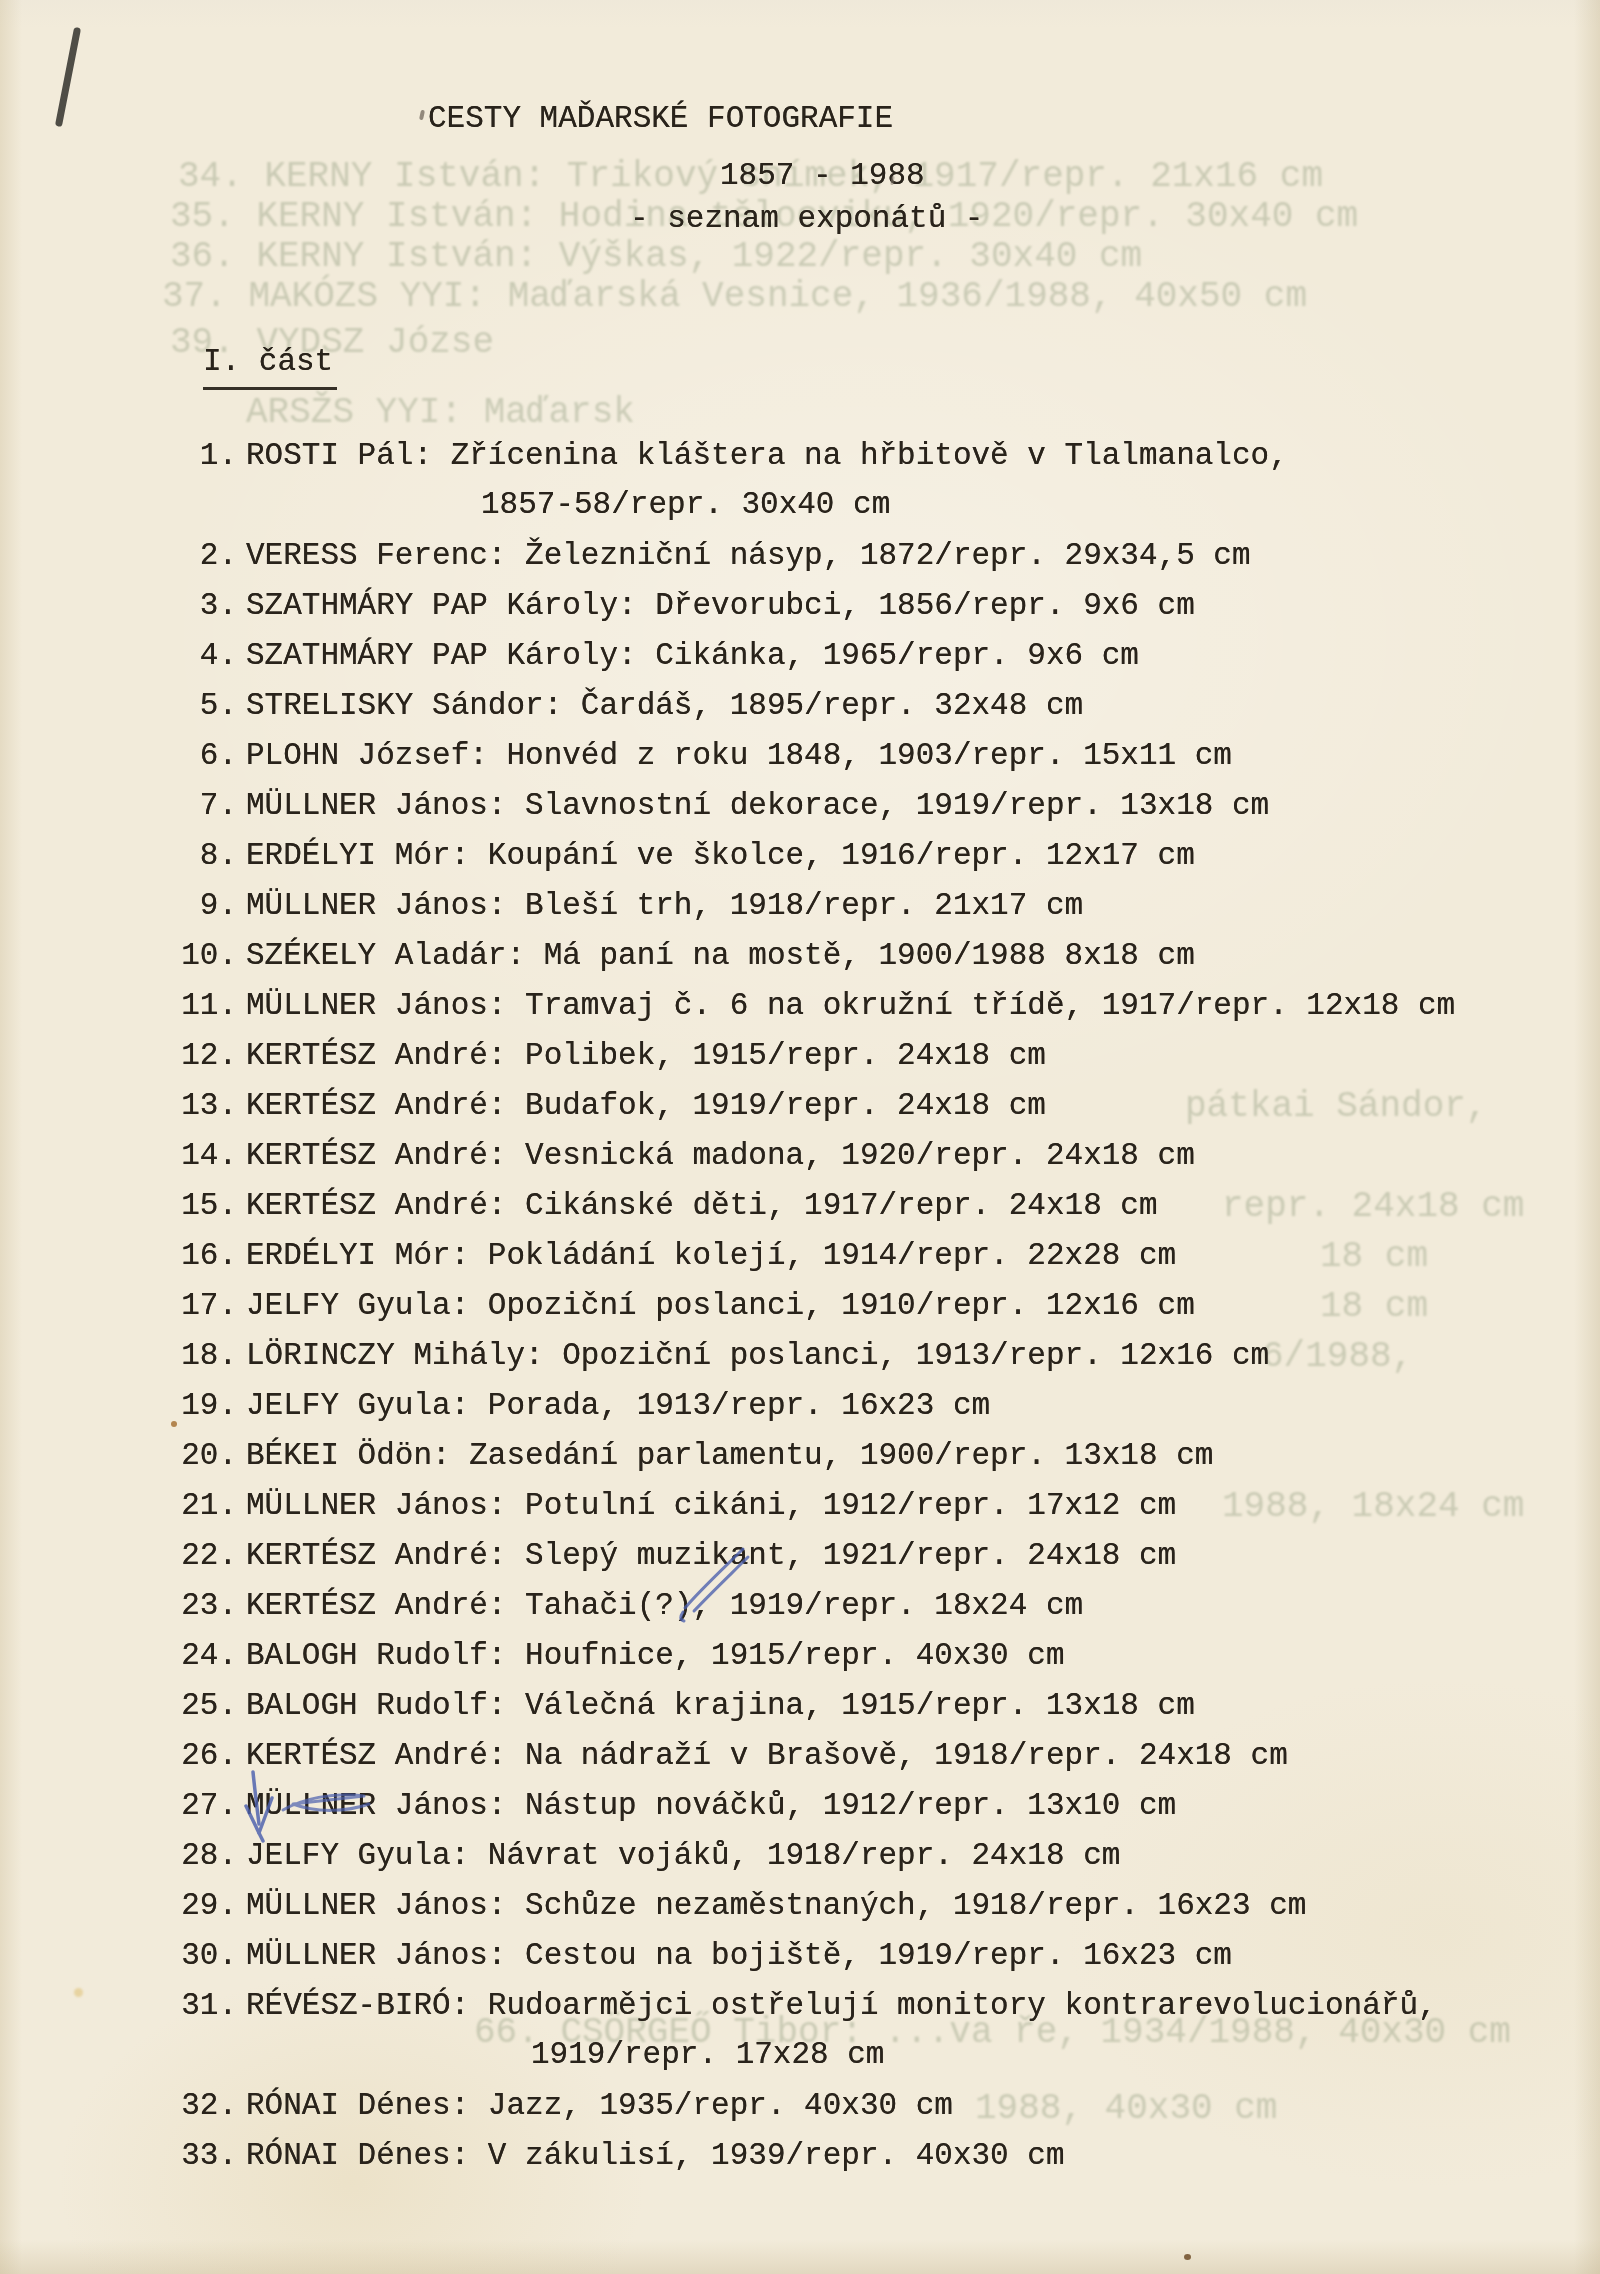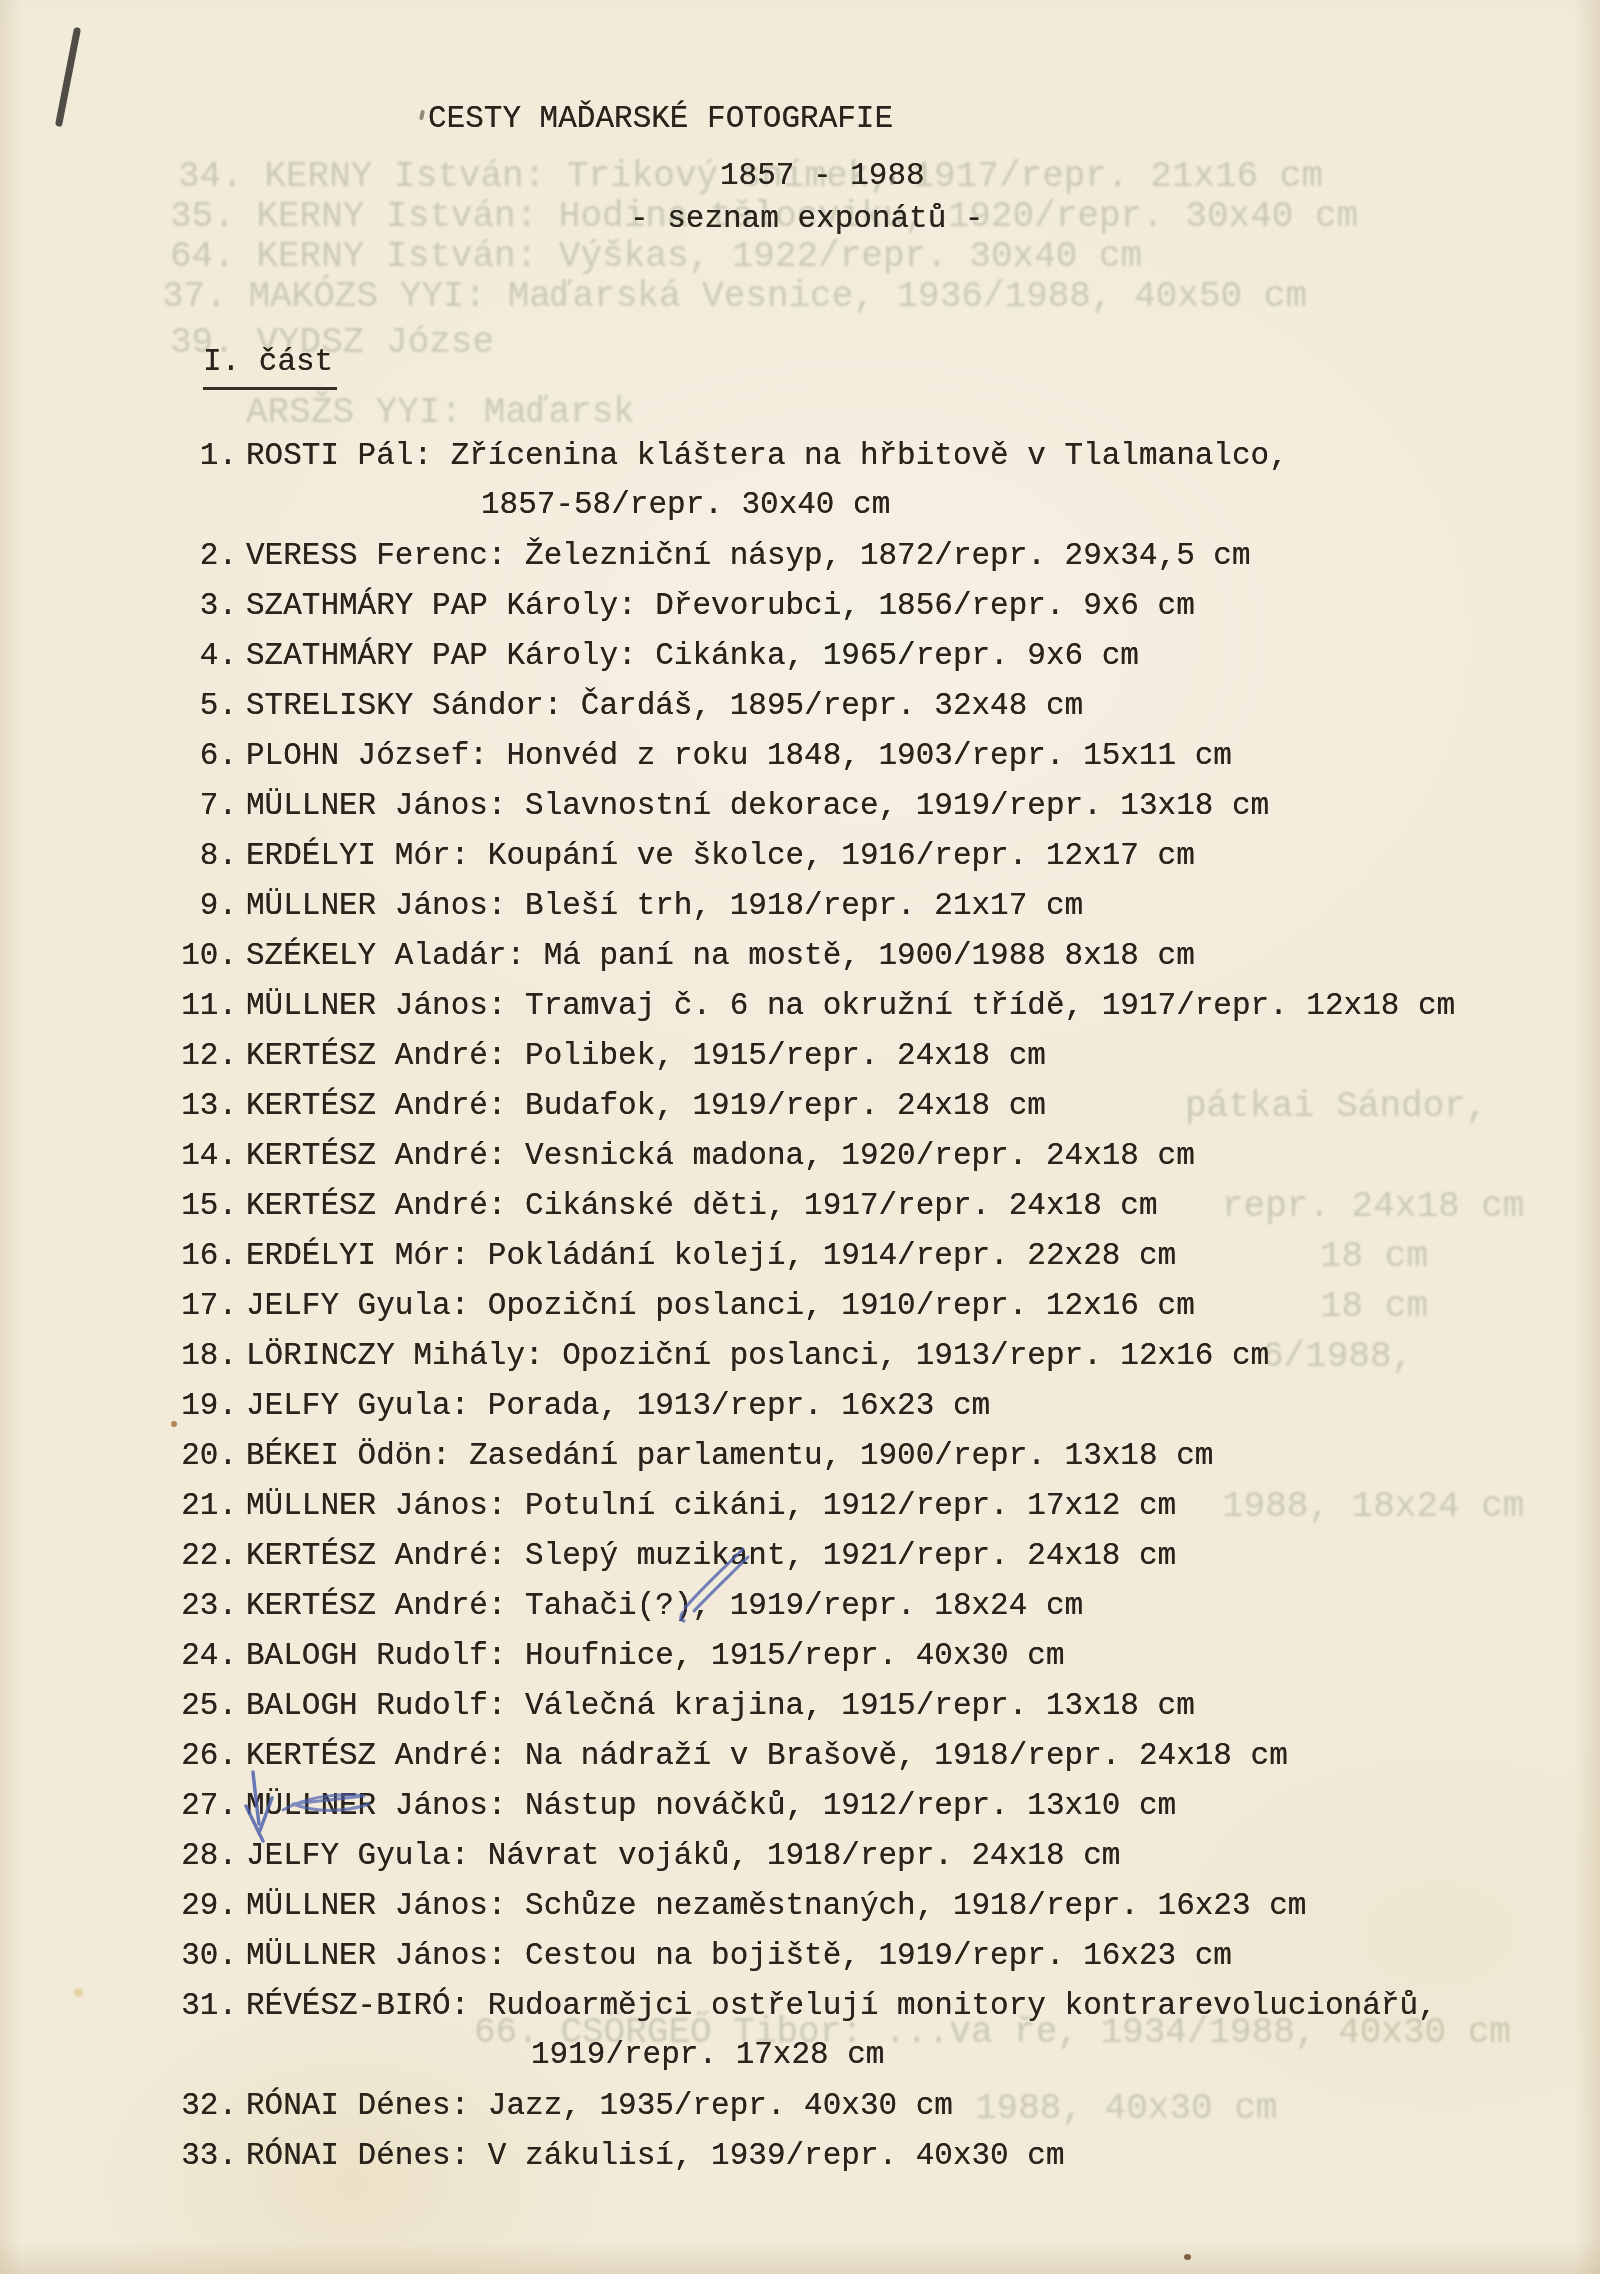--- a/index.html
+++ b/index.html
@@ -57,21 +57,21 @@
   .speck-yellow{left:74px;top:1988px;width:9px;height:9px;background:#d8b14e;opacity:.4;filter:blur(1px);}
 </style>
 </head>
 <body>
 
 <div class="page">
 
   <div id="ghost-layer">
       <span class="ghost" style="left: 178px; top: 156px;">34. KERNY István: Trikový snímek, 1917/repr. 21x16 cm</span>
       <span class="ghost" style="left: 170px; top: 196px;">35. KERNY István: Hodina tělocviku, 1920/repr. 30x40 cm</span>
-      <span class="ghost" style="left: 170px; top: 236px;">64. KERNY István: Výškas, 1922/repr. 30x40 cm</span>
+      <span class="ghost" style="left: 170px; top: 236px;">36. KERNY István: Výškas, 1922/repr. 30x40 cm</span>
       <span class="ghost" style="left: 162px; top: 276px;">37. MAKÓZS YYI: Maďarská Vesnice, 1936/1988, 40x50 cm</span>
       <span class="ghost" style="left: 170px; top: 322px;">39. VYDSZ Józse</span>
       <span class="ghost" style="left: 246px; top: 392px;">ARSŽS YYI: Maďarsk</span>
       <span class="ghost" style="left: 1185px; top: 1086px;">pátkai Sándor,</span>
       <span class="ghost" style="left: 1222px; top: 1186px;">repr. 24x18 cm</span>
       <span class="ghost" style="left: 1320px; top: 1236px;">18 cm</span>
       <span class="ghost" style="left: 1320px; top: 1286px;">18 cm</span>
       <span class="ghost" style="left: 1262px; top: 1336px;">6/1988,</span>
       <span class="ghost" style="left: 1222px; top: 1486px;">1988, 18x24 cm</span>
       <span class="ghost" style="left: 474px; top: 2012px;">66. CSÖRGEŐ Tibor: ...va ře, 1934/1988, 40x30 cm</span>

